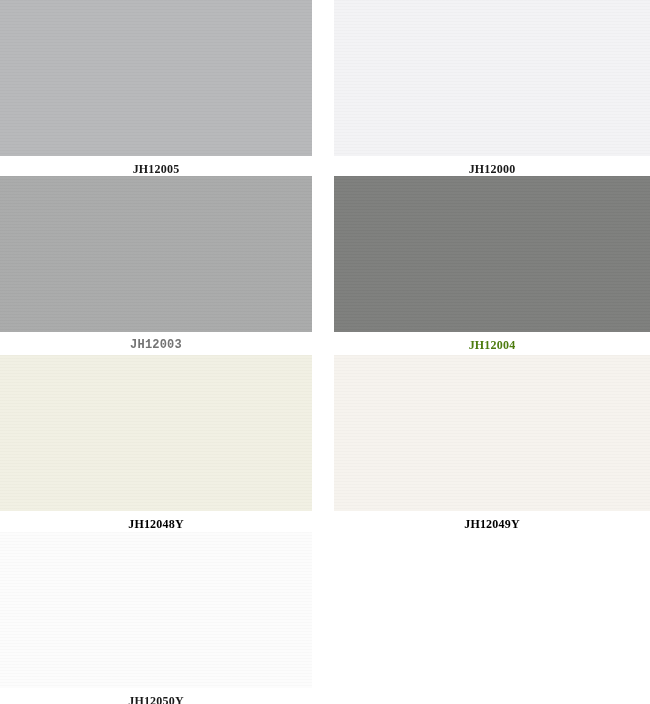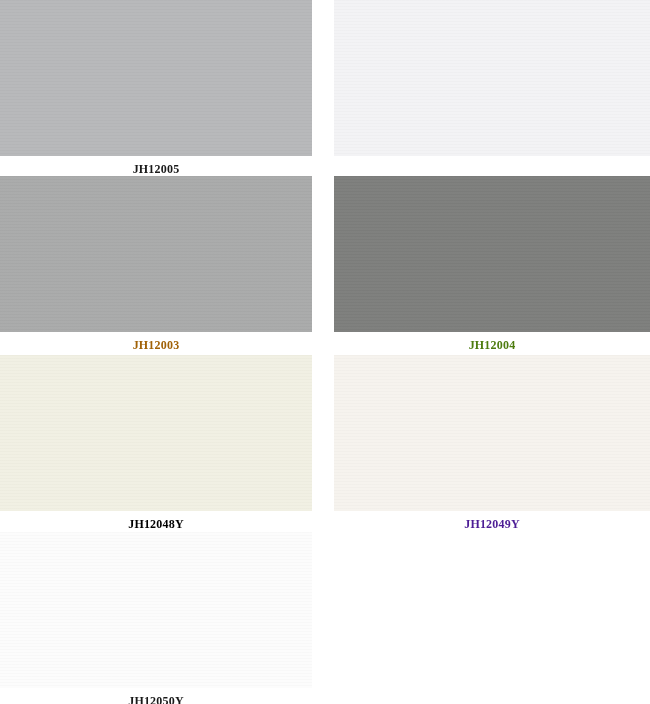--- a/index.html
+++ b/index.html
@@ -83,40 +83,41 @@
 
 <div id="swatch-grid">
 
   <div class="swatch-cell col-left row-1">
     <div class="swatch-chip" style="background-color: rgb(183, 184, 186);"></div>
     <div class="swatch-label" style="color: rgb(26, 26, 26);">JH12005</div>
   </div>
 
   <div class="swatch-cell col-right row-1">
     <div class="swatch-chip" style="background-color: rgb(243, 243, 245);"></div>
+    <div class="swatch-label" style="color: rgb(26, 26, 26);">JH12000</div>
   </div>
 
   <div class="swatch-cell col-left row-2">
     <div class="swatch-chip" style="background-color: rgb(169, 170, 170);"></div>
-    <div class="swatch-label" style="color: #a16207;">JH12003</div>
+    <div class="swatch-label" style="color: #737373; font-family: Liberation Mono, monospace;">JH12003</div>
   </div>
 
   <div class="swatch-cell col-right row-2">
     <div class="swatch-chip" style="background-color: rgb(125, 126, 124);"></div>
     <div class="swatch-label" style="color: #4d7c0f;">JH12004</div>
   </div>
 
   <div class="swatch-cell col-left row-3">
     <div class="swatch-chip" style="background-color: rgb(241, 240, 227);"></div>
     <div class="swatch-label" style="color: #000000;">JH12048Y</div>
   </div>
 
   <div class="swatch-cell col-right row-3">
     <div class="swatch-chip" style="background-color: rgb(246, 243, 238);"></div>
-    <div class="swatch-label" style="color: #4c1d95;">JH12049Y</div>
+    <div class="swatch-label" style="color: #000000;">JH12049Y</div>
   </div>
 
   <div class="swatch-cell col-left row-4">
     <div class="swatch-chip" style="background-color: rgb(252, 252, 252);"></div>
     <div class="swatch-label" style="color: rgb(26, 26, 26);">JH12050Y</div>
   </div>
 
 </div>
 
 </body></html>

